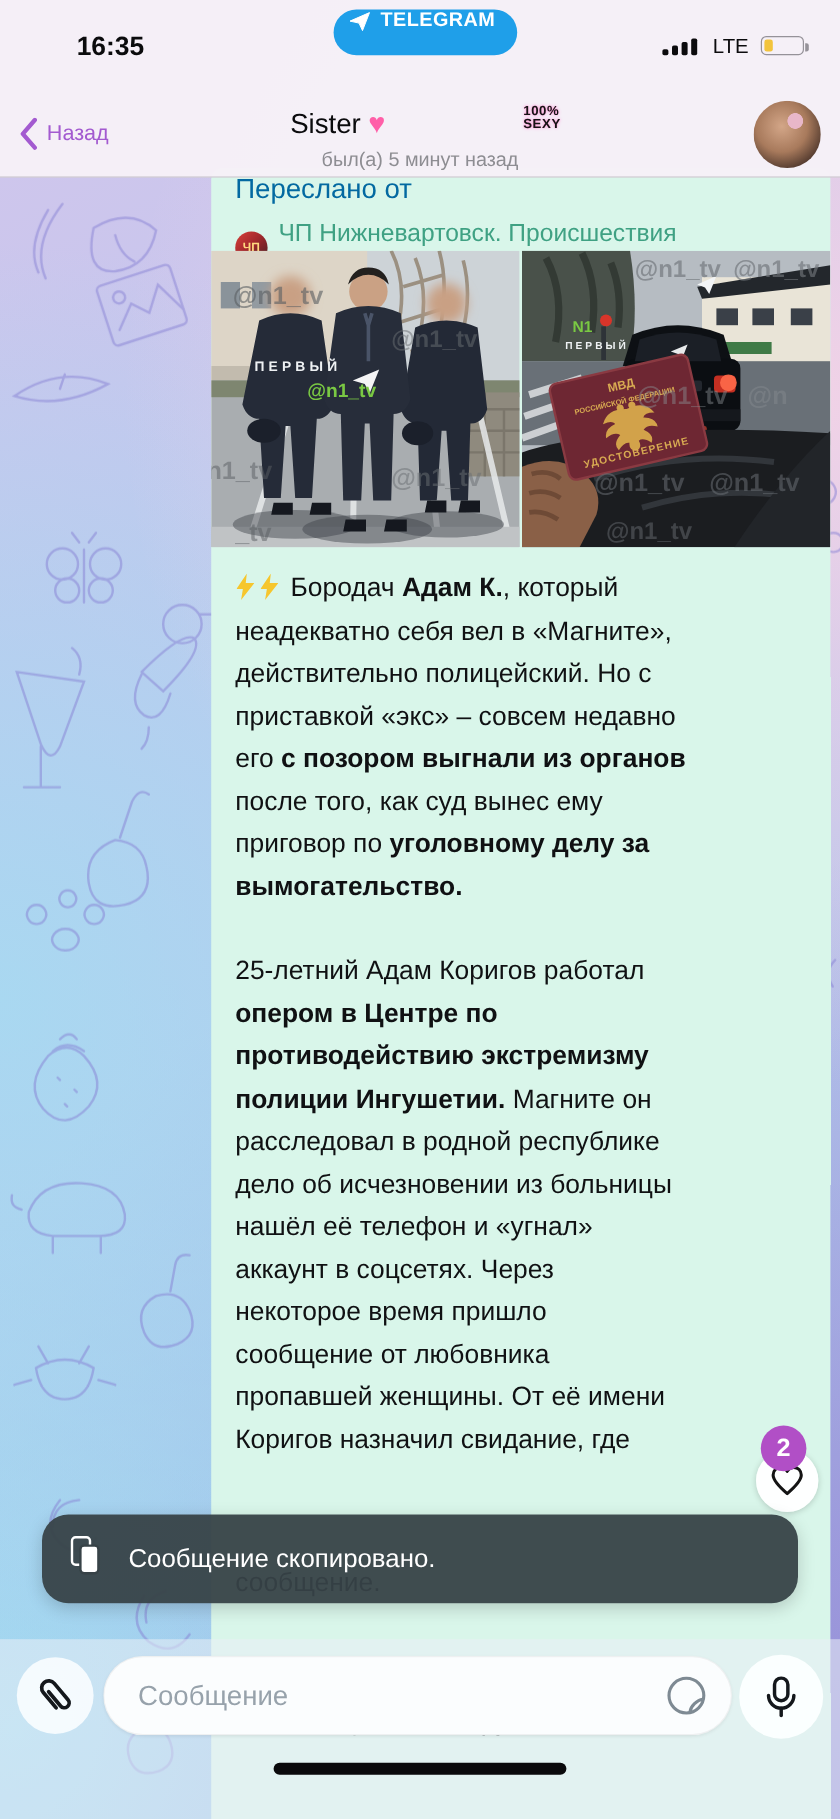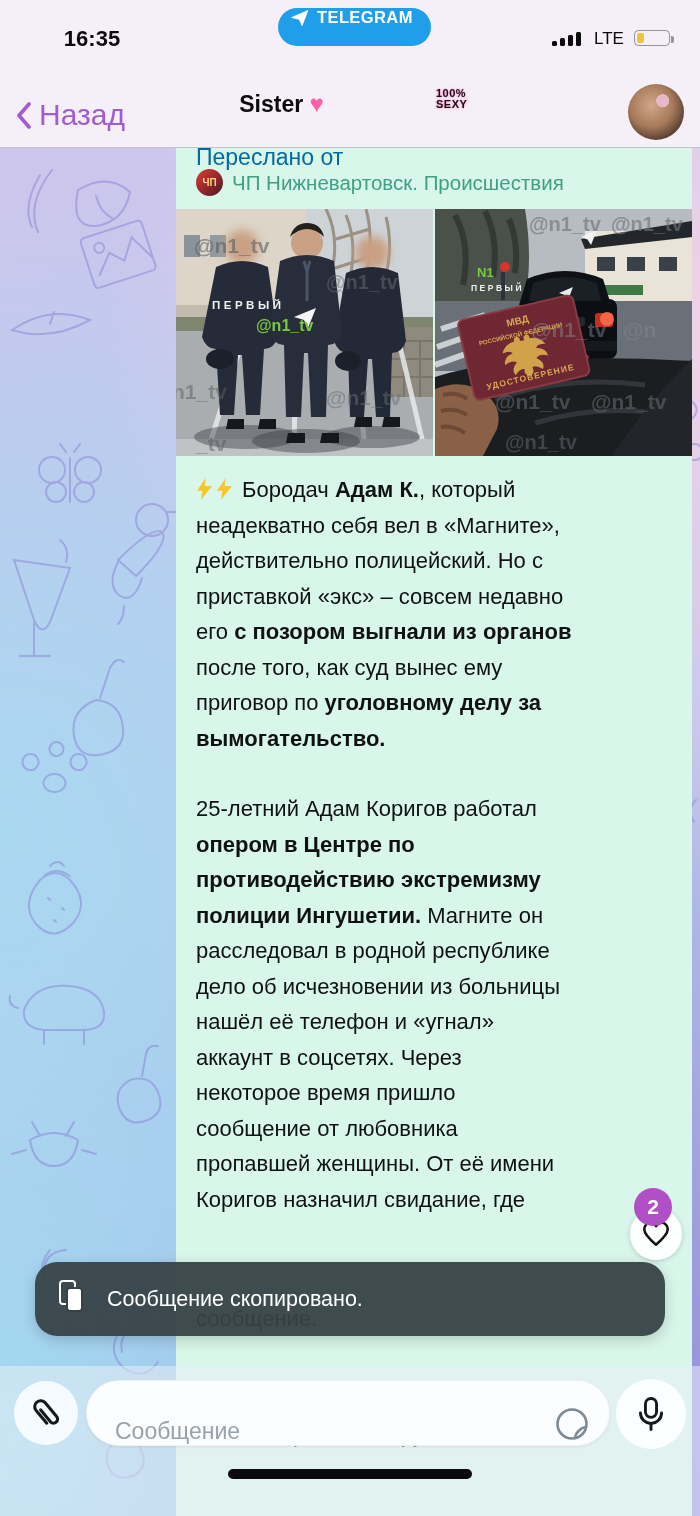--- a/index.html
+++ b/index.html
@@ -23,37 +23,37 @@
   .sigbars{position:absolute;left:552px;top:30px;width:34px;height:16px;}
   .sigbars i{position:absolute;bottom:0;width:5px;border-radius:1.5px;background:#0b0b0d;}
   .lte{position:absolute;left:594px;top:29px;font-size:17px;color:#0b0b0d;}
   .battery{position:absolute;left:634px;top:30px;width:36px;height:16px;border:1.6px solid rgba(70,70,75,.55);border-radius:4.5px;}
   .battery i{position:absolute;left:2px;top:2px;bottom:2px;width:7px;border-radius:2px;background:#f2c43c;}
   .battery u{position:absolute;right:-5px;top:4.5px;width:3px;height:7px;background:rgba(70,70,75,.55);border-radius:0 2px 2px 0;}
 
   
   .header{position:absolute;left:0;top:0;width:700px;height:148px;z-index:30;
     background:rgba(246,241,247,.97);border-bottom:1px solid rgba(60,60,67,.25);}
-  .back{position:absolute;left:16px;top:98px;display:flex;align-items:center;gap:8px;color:#a35ad0;font-size:30px;}
-  .hdr-title{position:absolute;left:0;top:90px;width:563px;text-align:center;font-size:23px;font-weight:700;color:#0b0b0d;}
+  .back{position:absolute;left:16px;top:98px;display:flex;align-items:center;gap:8px;color:#a35ad0;font-size:18px;}
+  .hdr-title{position:absolute;left:0;top:90px;width:563px;text-align:center;font-size:23px;font-weight:400;color:#0b0b0d;}
   .hdr-title .heart{color:#ff5fa8;font-size:24px;}
   .sticker100{position:absolute;left:436px;top:88px;font-size:11px;line-height:11px;font-weight:800;
     color:#141414;text-shadow:0 0 3px #ff8fd2,0 0 1px #ff8fd2;letter-spacing:.5px;text-align:left;}
   .hdr-sub{position:absolute;left:0;top:124px;width:700px;text-align:center;font-size:16.5px;color:#8d8d92;}
   .avatar{position:absolute;left:628px;top:84px;width:56px;height:56px;border-radius:50%;
     background:radial-gradient(circle at 62% 30%, #e8b7c9 0 12%, rgba(0,0,0,0) 13%),
       radial-gradient(circle at 42% 38%, #d3a688, #a87a5c 45%, #4a342a 80%, #2c211d 100%);}
 
   
   .bubble{position:absolute;left:176px;top:140px;width:516px;height:1376px;background:#d9f6ea;
     border-radius:10px 10px 0 0;overflow:hidden;z-index:5;}
   .fwd-label{position:absolute;left:20px;top:4px;font-size:23px;color:#0369a1;}
   .fwd-row{position:absolute;left:20px;top:29px;display:flex;align-items:center;gap:9px;}
   .ch-avatar{width:27px;height:27px;border-radius:50%;background:linear-gradient(135deg,#d8413a 0%,#a3282c 45%,#402024 100%);
-    color:#ffd77e;font-size:10px;font-weight:700;display:flex;align-items:center;justify-content:center;}
+    color:#ffd77e;font-size:10px;font-weight:700;display:flex;align-items:center;justify-content:center;margin-top:24px;}
   .ch-name{font-size:20.5px;font-weight:400;color:#3fa183;}
   .photos{position:absolute;left:0;top:69px;width:516px;height:247px;display:flex;gap:2px;}
   .photos svg{display:block;}
 
   .msg-text{position:absolute;left:20px;top:332px;width:482px;font-size:22px;line-height:35.5px;color:#101113;}
   .para{margin:0 0 35px 0;}
   .tline{height:35.5px;white-space:nowrap;}
   .b{font-weight:700;}
   .zap{display:inline-block;width:15px;height:22px;margin:0 4px -3px 1px;background:#f6c62e;
     clip-path:polygon(58% 0,0 58%,36% 58%,26% 100%,100% 36%,52% 36%);}
@@ -73,21 +73,21 @@
   .copy-ico{position:relative;width:34px;height:38px;margin:0 14px 0 24px;}
   .copy-ico .pg1{position:absolute;left:0;top:0;width:17px;height:25px;border:2.6px solid #fff;border-radius:4px;}
   .copy-ico .pg2{position:absolute;left:7px;top:7px;width:17px;height:25px;border-radius:4px;background:#fff;border:2.6px solid rgba(55,66,71,1);}
   .toast-text{color:#fff;font-size:21.5px;}
 
   
   .dim{position:absolute;left:0;top:1366px;width:700px;height:150px;background:rgba(234,238,246,.55);z-index:15;}
   .clip-btn{position:absolute;left:14px;top:1381px;width:64px;height:64px;border-radius:50%;
     background:rgba(250,253,255,.9);z-index:22;display:flex;align-items:center;justify-content:center;}
   .pill{position:absolute;left:86px;top:1380px;width:524px;height:66px;border-radius:33px;background:#fbfdfe;
-    border:1px solid rgba(0,0,0,.05);box-shadow:0 1px 3px rgba(0,0,0,.07);z-index:22;display:flex;align-items:flex-end;}
+    border:1px solid rgba(0,0,0,.05);box-shadow:0 1px 3px rgba(0,0,0,.07);z-index:22;display:flex;align-items:center;}
   .placeholder{margin-left:28px;font-size:23px;color:#97a2ab;flex:1;}
   .sticker-ico{margin-right:16px;}
   .mic-btn{position:absolute;left:616px;top:1379px;width:70px;height:70px;border-radius:50%;
     background:rgba(252,255,255,.95);z-index:22;display:flex;align-items:center;justify-content:center;}
   .home-ind{position:absolute;left:228px;top:1469px;width:244px;height:10px;border-radius:5px;background:#0a0a0c;z-index:25;}
 </style>
 </head>
 <body>
 
 <div id="screen">
@@ -333,20 +333,21 @@
       <svg width="15" height="27" viewBox="0 0 15 27">
           <path d="M13 2 L3 13.5 L13 25" fill="none" stroke="#a35ad0" stroke-width="3.6" stroke-linecap="round" stroke-linejoin="round"></path>
         </svg>
       <span>Назад</span>
     </div>
     <div class="hdr-title"><span>Sister</span> <span class="heart">♥</span></div>
     <div class="sticker100">
       <div>100%</div>
         <div>SEXY</div>
     </div>
+    <div class="hdr-sub">был(а) 5 минут назад</div>
     <div class="avatar"></div>
   </div>
 
   <div class="statusbar">
     <div class="time">16:35</div>
     <div class="banner">
       <svg width="20" height="20" viewBox="0 0 24 24">
           <path d="M2 11.5 L21.5 3 L14.5 21 L11 13.5 Z M11 13.5 L16.5 7.5" fill="#fff" stroke="#fff" stroke-width="1" stroke-linejoin="round"></path>
         </svg>
       <span>TELEGRAM</span>

